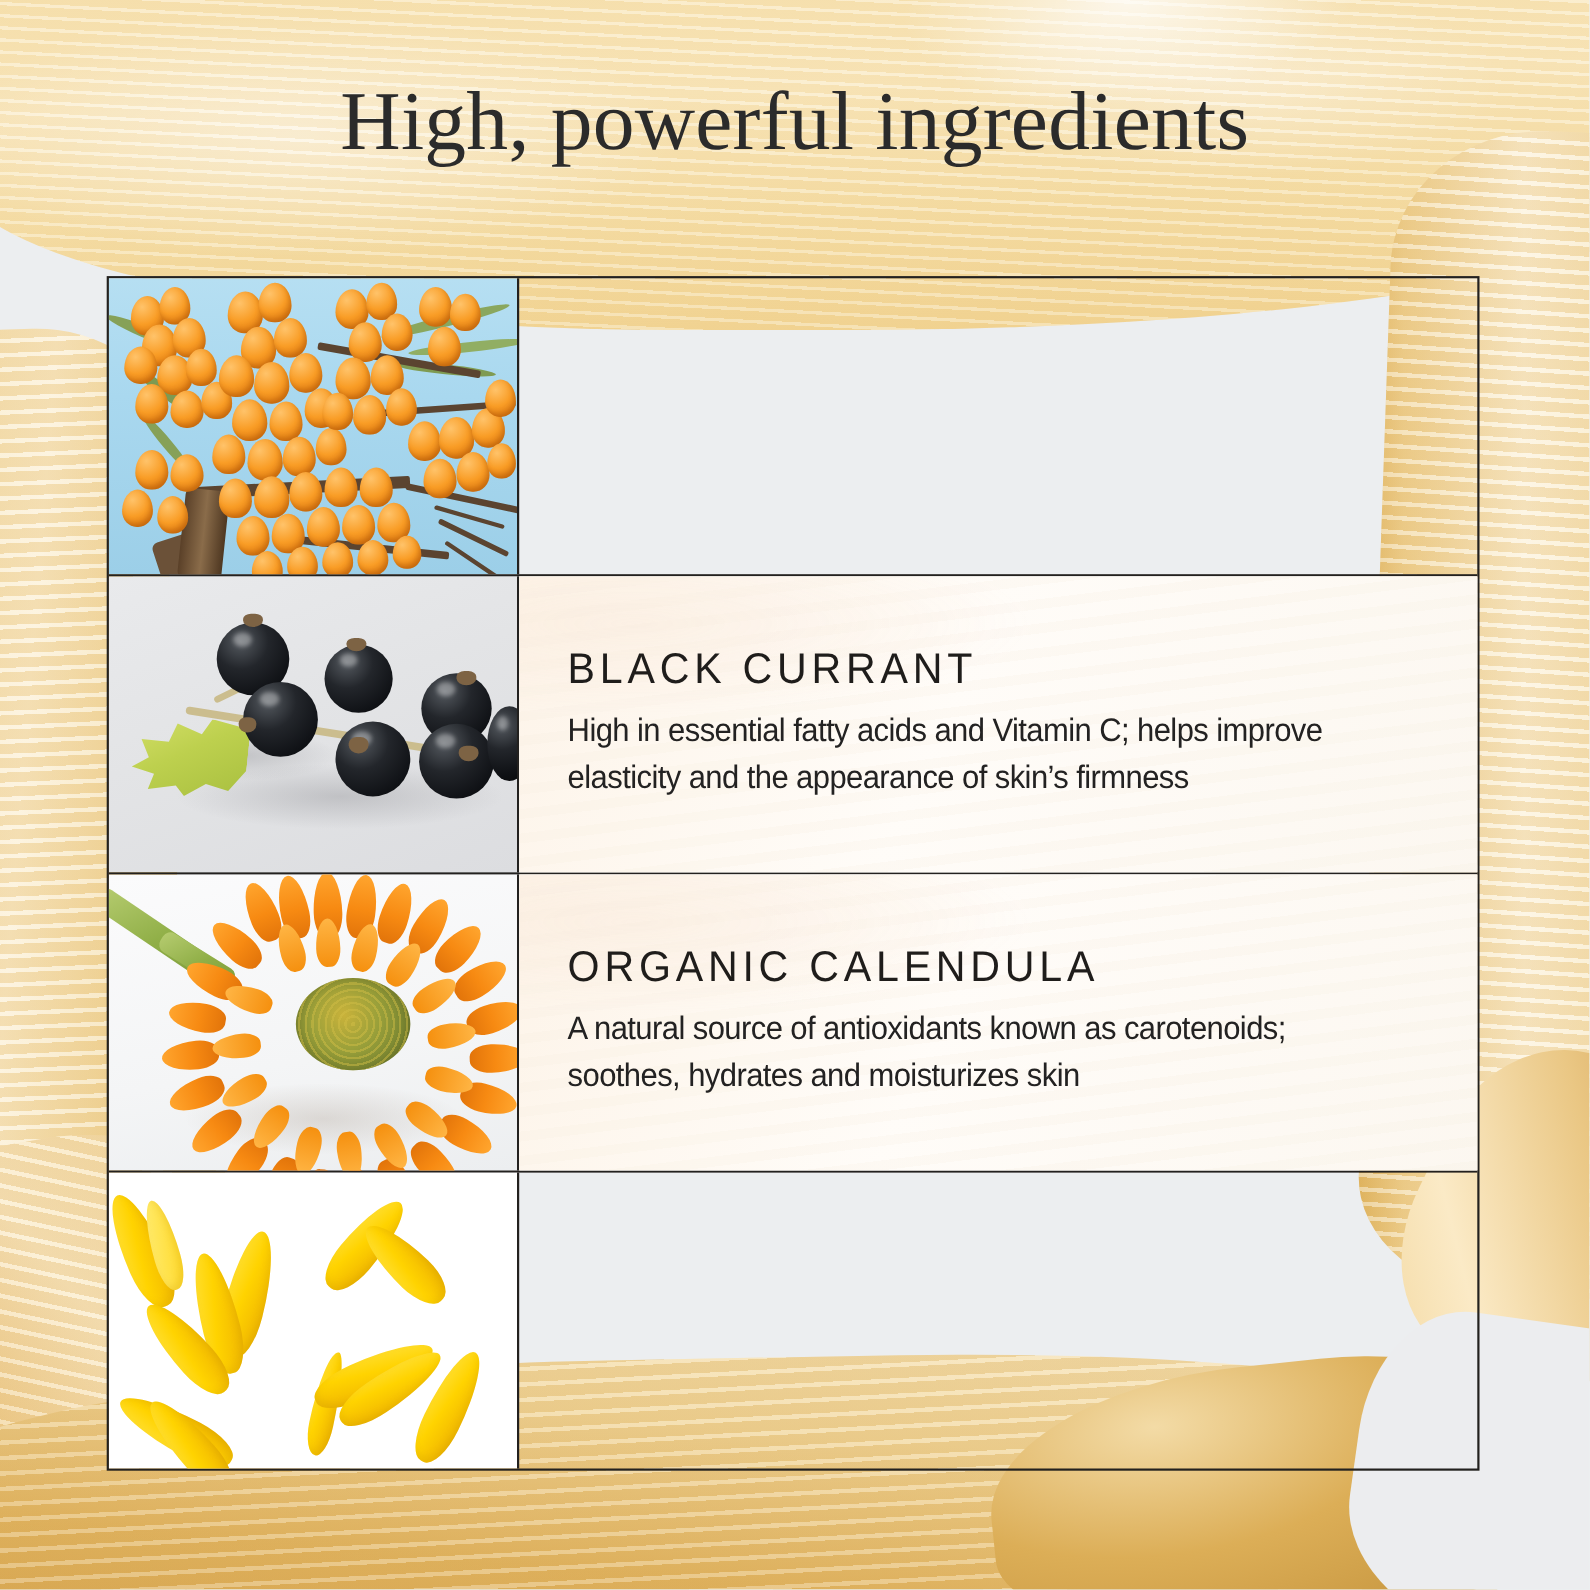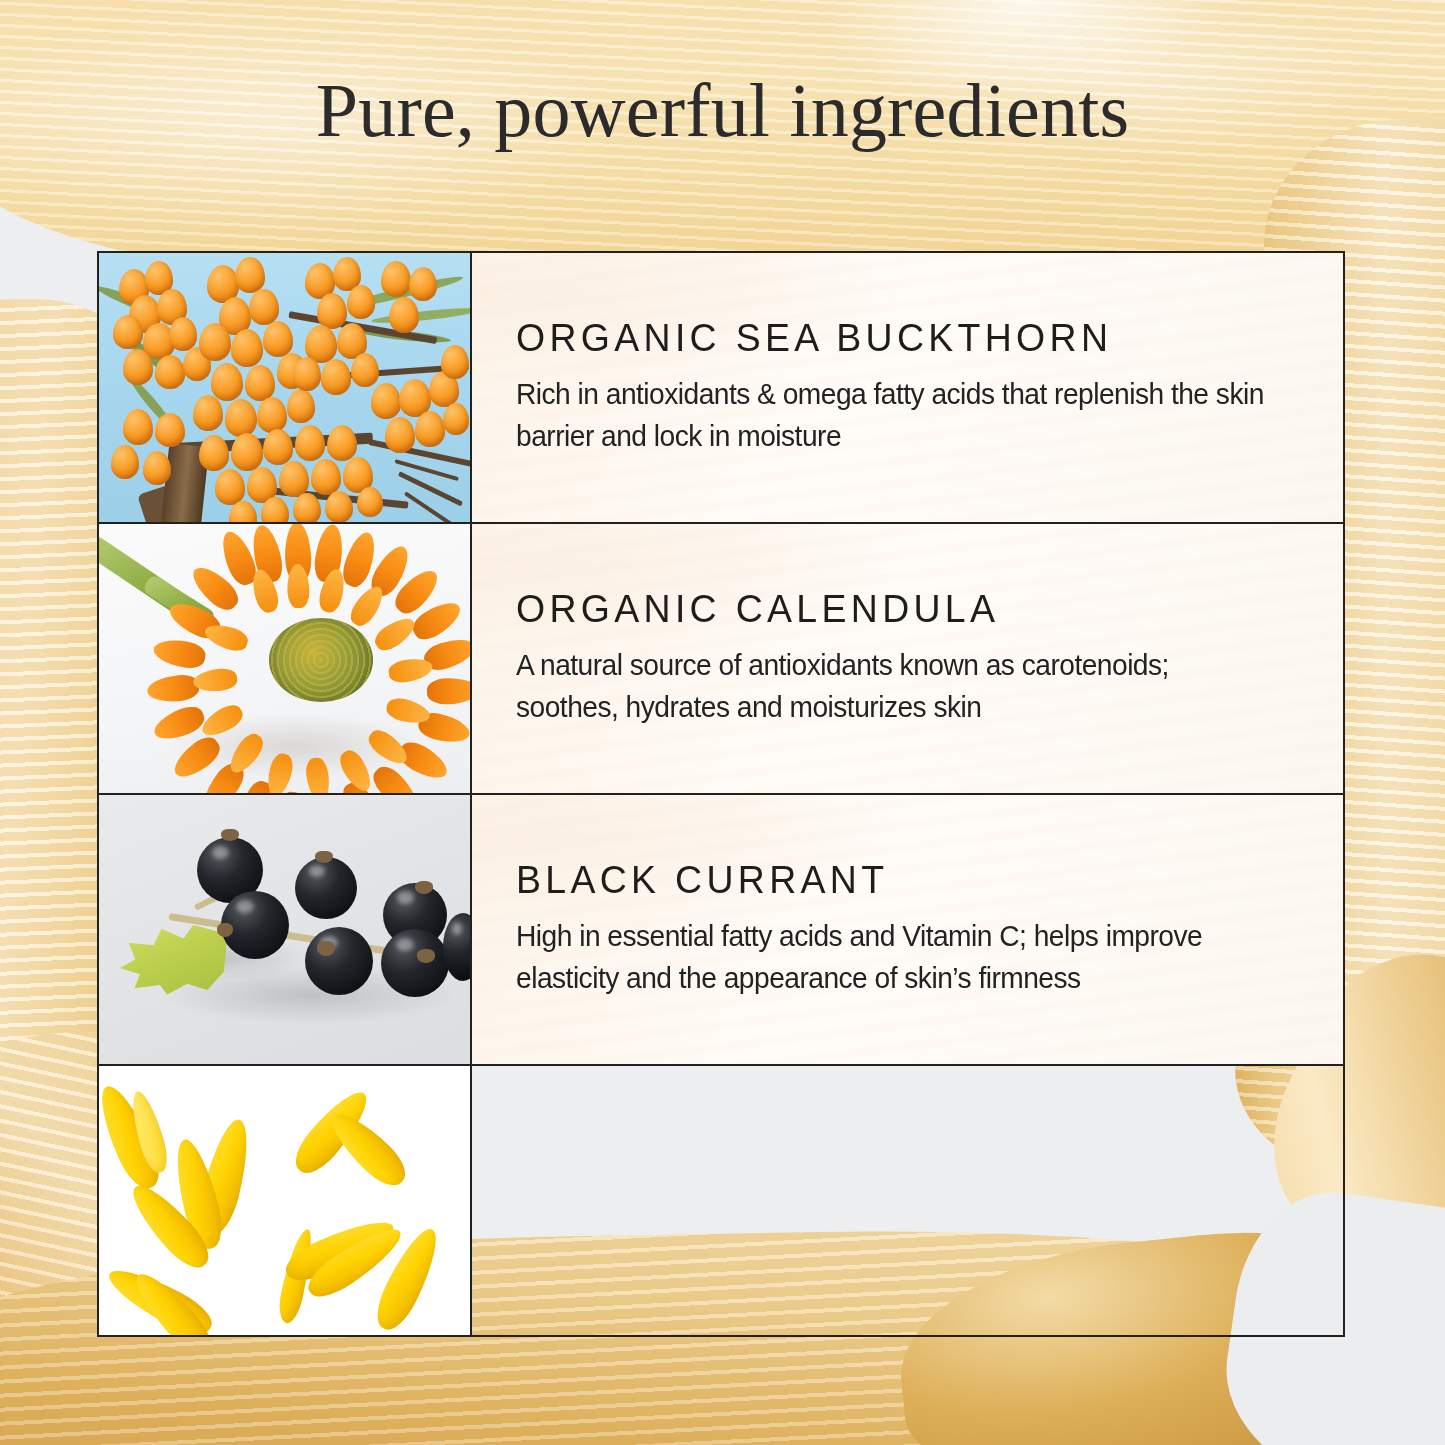--- a/index.html
+++ b/index.html
@@ -258,21 +258,21 @@
     <div class="ridges"></div>
   </div>
   <div class="cream cream-right-tail"></div>
   <div class="cream cream-bottom">
     <div class="ridges"></div>
   </div>
   <div class="cream cream-br"></div>
   <div class="cream gap-br"></div>
 </div>
 
-<div id="title">Pure, powerful ingredients</div>
+<div id="title">High, powerful ingredients</div>
 
 <div id="table">
 
   <div class="row">
     <div class="cell-img">
       <div class="ph sb">
 
         <div class="leaf" style="left:-6px;top:46px;width:92px;height:11px;transform:rotate(22deg);background:#86a158;"></div>
         <div class="leaf" style="left:8px;top:96px;width:80px;height:10px;transform:rotate(38deg);background:#7d9a52;"></div>
         <div class="leaf" style="left:246px;top:34px;width:120px;height:10px;transform:rotate(-14deg);background:#8aa75e;"></div>
@@ -353,24 +353,54 @@
         <div class="berry" style="left:162px;top:244px;width:28px;height:32px;"></div>
         <div class="berry" style="left:194px;top:240px;width:28px;height:32px;"></div>
         <div class="berry" style="left:226px;top:238px;width:28px;height:32px;"></div>
         <div class="berry" style="left:258px;top:234px;width:26px;height:30px;"></div>
         <div class="berry" style="left:24px;top:156px;width:30px;height:36px;"></div>
         <div class="berry" style="left:56px;top:160px;width:30px;height:34px;"></div>
         <div class="berry" style="left:12px;top:192px;width:28px;height:34px;"></div>
         <div class="berry" style="left:44px;top:198px;width:28px;height:34px;"></div>
       </div>
     </div>
+  </div>
+
+  <div class="row">
+    <div class="cell-img">
+      <div class="ph bc">
+        <div class="shadow" style="left:60px;top:170px;width:300px;height:60px;"></div>
+        <div class="shadow" style="left:30px;top:140px;width:180px;height:46px;"></div>
+
+        <div class="stem" style="left:70px;top:118px;width:230px;height:7px;transform:rotate(9deg);"></div>
+        <div class="stem" style="left:96px;top:110px;width:50px;height:6px;transform:rotate(-26deg);"></div>
+
+        <div class="cleaf" style="left:22px;top:128px;width:104px;height:72px;
+             clip-path:polygon(100% 8%, 66% 0%, 58% 20%, 36% 10%, 30% 34%, 6% 34%, 14% 56%, 0% 70%, 20% 76%, 16% 96%, 40% 88%, 48% 100%, 66% 82%, 86% 88%, 100% 60%);
+             transform:rotate(6deg);"></div>
+
+        <div class="currant" style="left:98px;top:42px;width:66px;height:66px;"></div>
+        <div class="calyx" style="left:122px;top:34px;width:18px;height:12px;"></div>
+        <div class="currant" style="left:122px;top:96px;width:68px;height:68px;"></div>
+        <div class="calyx" style="left:118px;top:128px;width:16px;height:14px;"></div>
+        <div class="currant" style="left:196px;top:62px;width:62px;height:62px;"></div>
+        <div class="calyx" style="left:216px;top:56px;width:18px;height:12px;"></div>
+        <div class="currant" style="left:206px;top:132px;width:68px;height:68px;"></div>
+        <div class="calyx" style="left:218px;top:146px;width:18px;height:15px;"></div>
+        <div class="currant" style="left:284px;top:88px;width:64px;height:64px;"></div>
+        <div class="calyx" style="left:316px;top:86px;width:18px;height:13px;"></div>
+        <div class="currant" style="left:282px;top:134px;width:68px;height:68px;"></div>
+        <div class="calyx" style="left:318px;top:154px;width:18px;height:14px;"></div>
+        <div class="currant" style="left:344px;top:118px;width:40px;height:68px;"></div>
+      </div>
+    </div>
     <div class="cell-txt">
       <div class="sheen"></div>
-      <div class="ing-name">ORGANIC SEA BUCKTHORN</div>
-      <div class="ing-desc">Rich in antioxidants &amp; omega fatty acids that replenish the skin barrier and lock in moisture</div>
+      <div class="ing-name">BLACK CURRANT</div>
+      <div class="ing-desc">High in essential fatty acids and Vitamin C; helps improve elasticity and the appearance of skin’s firmness</div>
     </div>
   </div>
 
   <div class="row">
     <div class="cell-img">
       <div class="ph cl">
         <div class="fshadow" style="left:70px;top:190px;width:250px;height:64px;"></div>
 
         <div class="stalk" style="left:-10px;top:8px;width:130px;height:22px;transform:rotate(34deg);"></div>
         <div class="stalk" style="left:48px;top:48px;width:76px;height:20px;transform:rotate(32deg);"></div>
@@ -421,55 +451,20 @@
     </div>
     <div class="cell-txt">
       <div class="sheen"></div>
       <div class="ing-name">ORGANIC CALENDULA</div>
       <div class="ing-desc">A natural source of antioxidants known as carotenoids; soothes, hydrates and moisturizes skin</div>
     </div>
   </div>
 
   <div class="row">
     <div class="cell-img">
-      <div class="ph bc">
-        <div class="shadow" style="left:60px;top:170px;width:300px;height:60px;"></div>
-        <div class="shadow" style="left:30px;top:140px;width:180px;height:46px;"></div>
-
-        <div class="stem" style="left:70px;top:118px;width:230px;height:7px;transform:rotate(9deg);"></div>
-        <div class="stem" style="left:96px;top:110px;width:50px;height:6px;transform:rotate(-26deg);"></div>
-
-        <div class="cleaf" style="left:22px;top:128px;width:104px;height:72px;
-             clip-path:polygon(100% 8%, 66% 0%, 58% 20%, 36% 10%, 30% 34%, 6% 34%, 14% 56%, 0% 70%, 20% 76%, 16% 96%, 40% 88%, 48% 100%, 66% 82%, 86% 88%, 100% 60%);
-             transform:rotate(6deg);"></div>
-
-        <div class="currant" style="left:98px;top:42px;width:66px;height:66px;"></div>
-        <div class="calyx" style="left:122px;top:34px;width:18px;height:12px;"></div>
-        <div class="currant" style="left:122px;top:96px;width:68px;height:68px;"></div>
-        <div class="calyx" style="left:118px;top:128px;width:16px;height:14px;"></div>
-        <div class="currant" style="left:196px;top:62px;width:62px;height:62px;"></div>
-        <div class="calyx" style="left:216px;top:56px;width:18px;height:12px;"></div>
-        <div class="currant" style="left:206px;top:132px;width:68px;height:68px;"></div>
-        <div class="calyx" style="left:218px;top:146px;width:18px;height:15px;"></div>
-        <div class="currant" style="left:284px;top:88px;width:64px;height:64px;"></div>
-        <div class="calyx" style="left:316px;top:86px;width:18px;height:13px;"></div>
-        <div class="currant" style="left:282px;top:134px;width:68px;height:68px;"></div>
-        <div class="calyx" style="left:318px;top:154px;width:18px;height:14px;"></div>
-        <div class="currant" style="left:344px;top:118px;width:40px;height:68px;"></div>
-      </div>
-    </div>
-    <div class="cell-txt">
-      <div class="sheen"></div>
-      <div class="ing-name">BLACK CURRANT</div>
-      <div class="ing-desc">High in essential fatty acids and Vitamin C; helps improve elasticity and the appearance of skin’s firmness</div>
-    </div>
-  </div>
-
-  <div class="row">
-    <div class="cell-img">
       <div class="ph sf">
 
         <div class="petal" style="left:12px;top:16px;width:36px;height:110px;transform:rotate(-24deg);"></div>
         <div class="petal" style="left:38px;top:24px;width:24px;height:84px;transform:rotate(-16deg);background:linear-gradient(100deg,#ffec72,#ffd927);"></div>
 
         <div class="petal" style="left:108px;top:52px;width:36px;height:118px;transform:rotate(14deg);"></div>
         <div class="petal" style="left:82px;top:72px;width:34px;height:112px;transform:rotate(-14deg);"></div>
         <div class="petal" style="left:54px;top:108px;width:34px;height:104px;transform:rotate(-42deg);"></div>
 
         <div class="petal" style="left:44px;top:178px;width:34px;height:114px;transform:rotate(-62deg);"></div>

